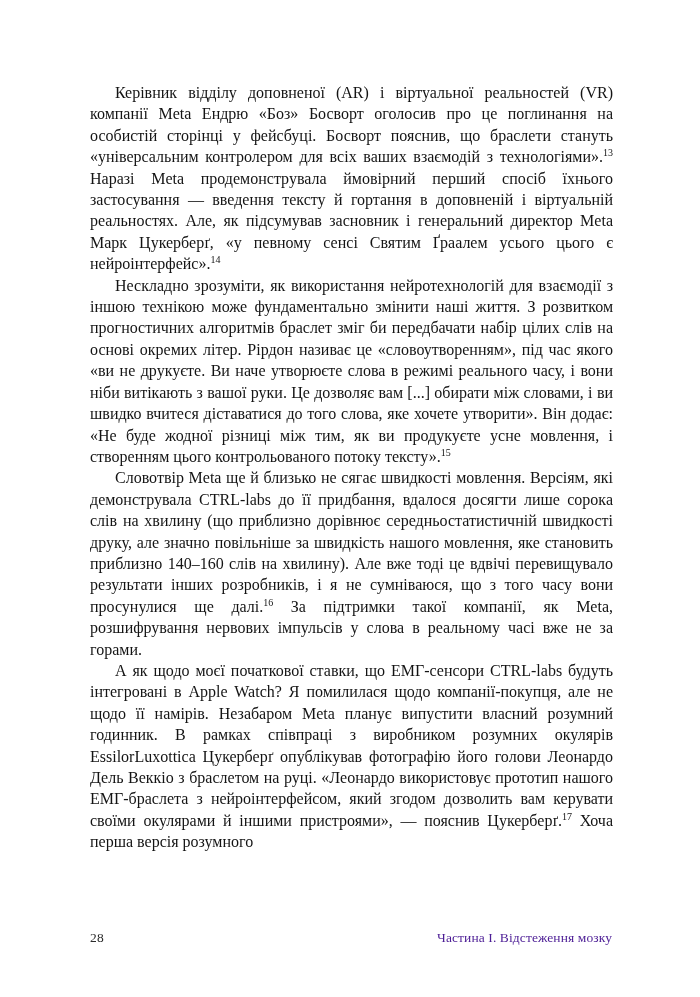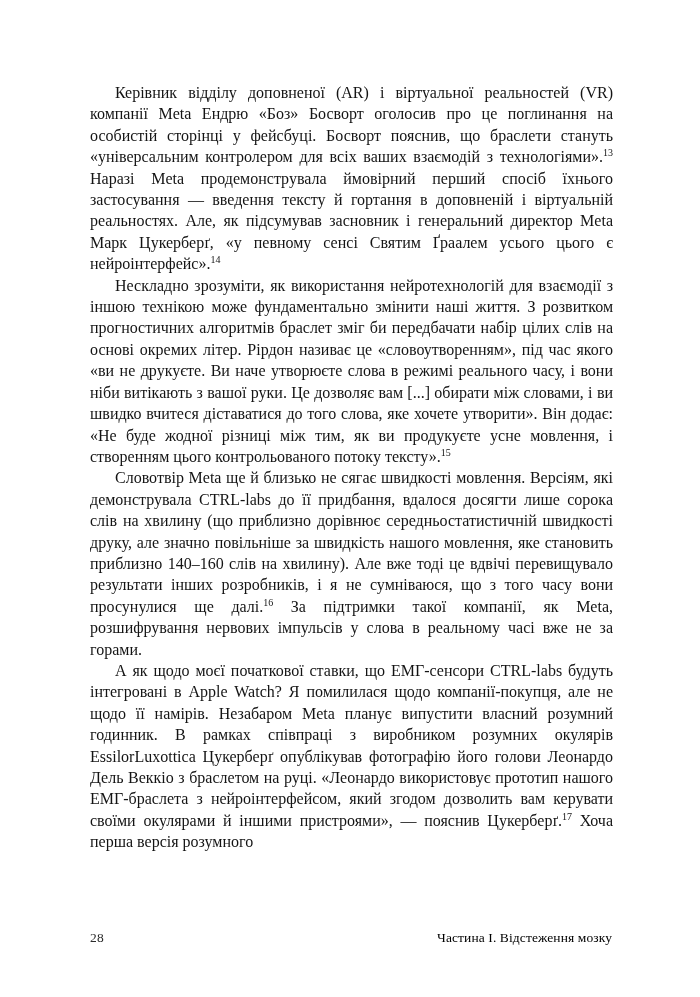--- a/index.html
+++ b/index.html
@@ -51,21 +51,21 @@
     justify-content: space-between;
     align-items: center;
     font-size: 13.5px;
     color: #2b2b2b;
   }
   .footer .page-number {
     font-weight: 500;
     letter-spacing: 0.2px;
   }
   .footer .running-head {
-    color: #000000;
+    color: #4c1d95;
     letter-spacing: 0.1px;
   }
 </style>
 </head>
 <body>
 
 <div class="page">
 
   <div class="text-block" id="paragraph-container">
       <p class="para">Керівник відділу доповненої (AR) і віртуальної реальностей (VR) компанії Meta Ендрю «Боз» Босворт оголосив про це поглинання на особистій сторінці у фейсбуці. Босворт пояснив, що браслети стануть «універсальним контролером для всіх ваших взаємодій з технологіями».<sup>13</sup> Наразі Meta продемонструвала ймовірний перший спосіб їхнього застосування — введення тексту й гортання в доповненій і віртуальній реальностях. Але, як підсумував засновник і генеральний директор Meta Марк Цукерберґ, «у певному сенсі Святим Ґраалем усього цього є нейроінтерфейс».<sup>14</sup></p>

